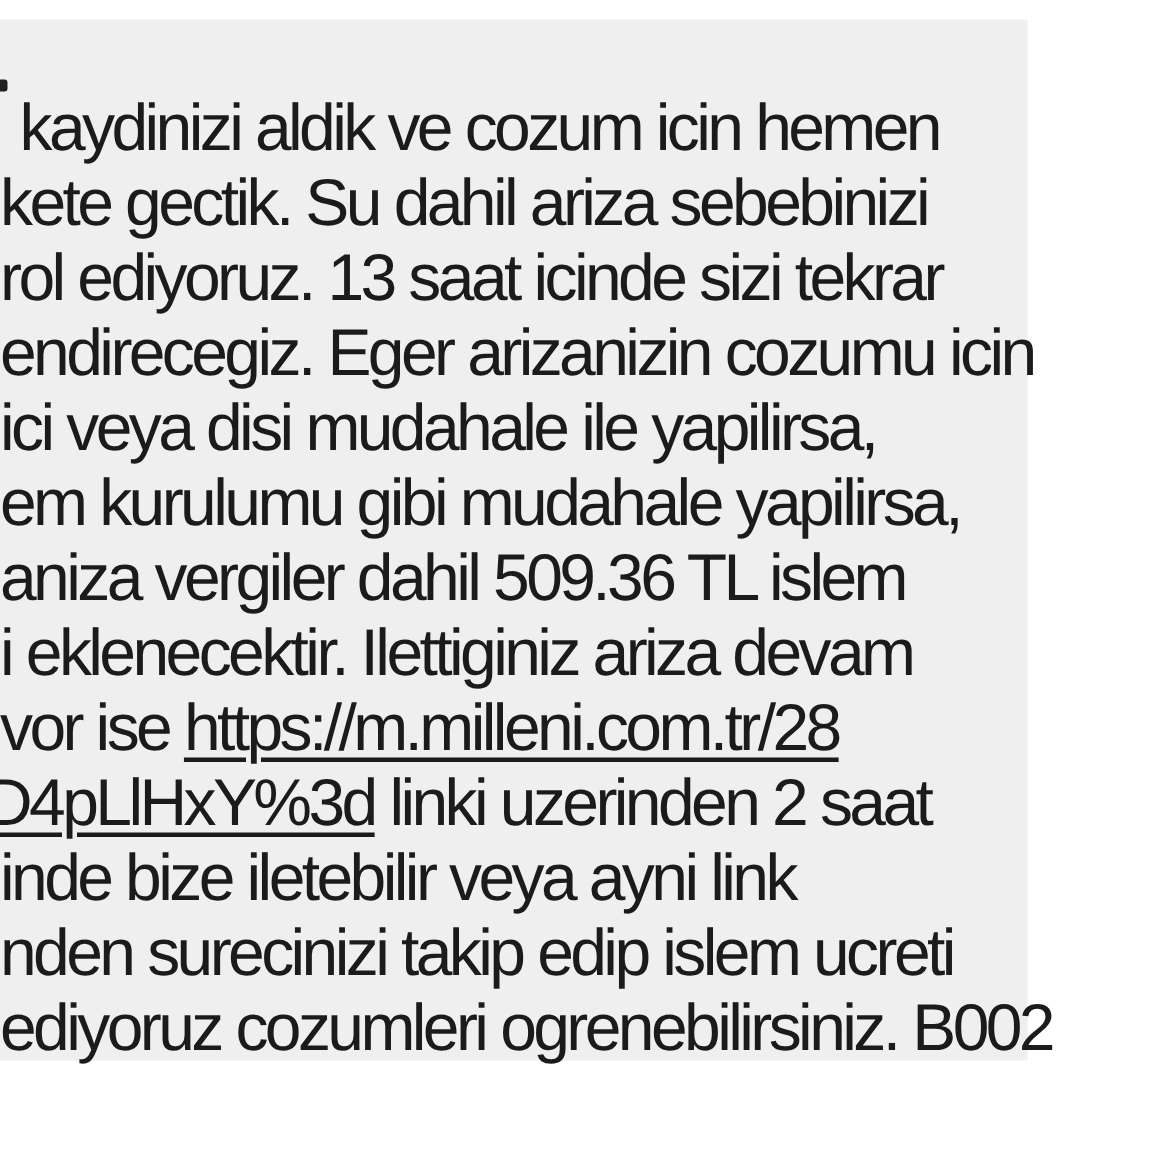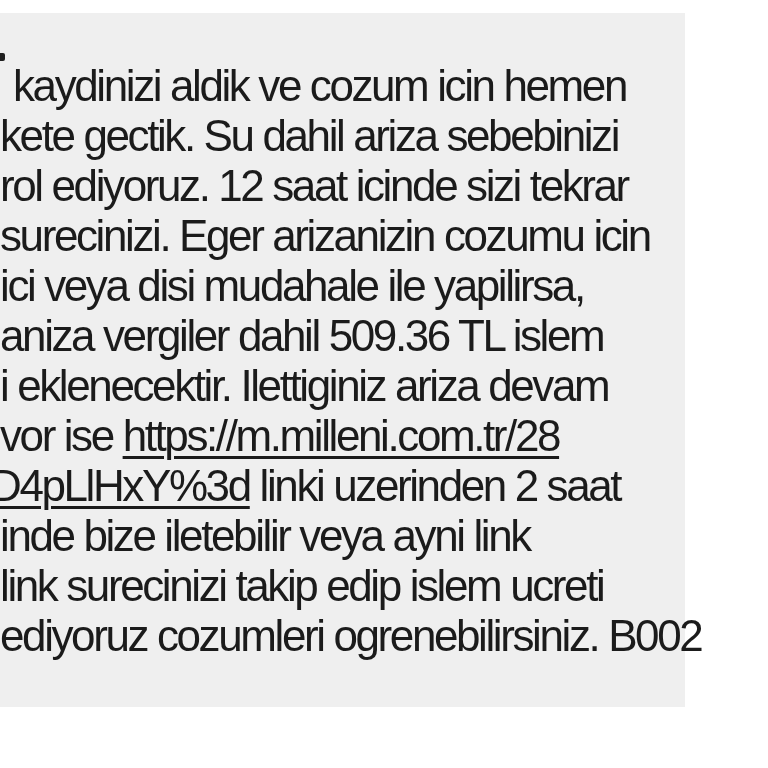--- a/index.html
+++ b/index.html
@@ -77,31 +77,34 @@
 
       <div class="line line-first">
         <span>kaydinizi aldik ve cozum icin hemen</span>
       </div>
 
       <div class="line">
         <span>kete gectik. Su dahil ariza sebebinizi</span>
       </div>
 
       <div class="line">
-        <span>rol ediyoruz. 12 saat icinde sizi tekrar</span>
+        <span>rol ediyoruz. 13 saat icinde sizi tekrar</span>
       </div>
 
       <div class="line">
-        <span>surecinizi. Eger arizanizin cozumu icin</span>
+        <span>endirecegiz. Eger arizanizin cozumu icin</span>
       </div>
 
       <div class="line">
         <span>ici veya disi mudahale ile yapilirsa,</span>
       </div>
 
+      <div class="line">
+        <span>em kurulumu gibi mudahale yapilirsa,</span>
+      </div>
 
       <div class="line">
         <span>aniza vergiler dahil 509.36 TL islem</span>
       </div>
 
       <div class="line">
         <span>i eklenecektir. Ilettiginiz ariza devam</span>
       </div>
 
       <div class="line">
@@ -110,21 +113,21 @@
 
       <div class="line">
         <span class="cut-left"><a href="#" class="msg-link">D4pLlHxY%3d</a><span> linki uzerinden 2 saat</span></span>
       </div>
 
       <div class="line">
         <span>inde bize iletebilir veya ayni link</span>
       </div>
 
       <div class="line">
-        <span>link surecinizi takip edip islem ucreti</span>
+        <span>nden surecinizi takip edip islem ucreti</span>
       </div>
 
       <div class="line">
         <span>ediyoruz cozumleri ogrenebilirsiniz. B002</span>
       </div>
 
     </div>
   </div>
 
 </div>

